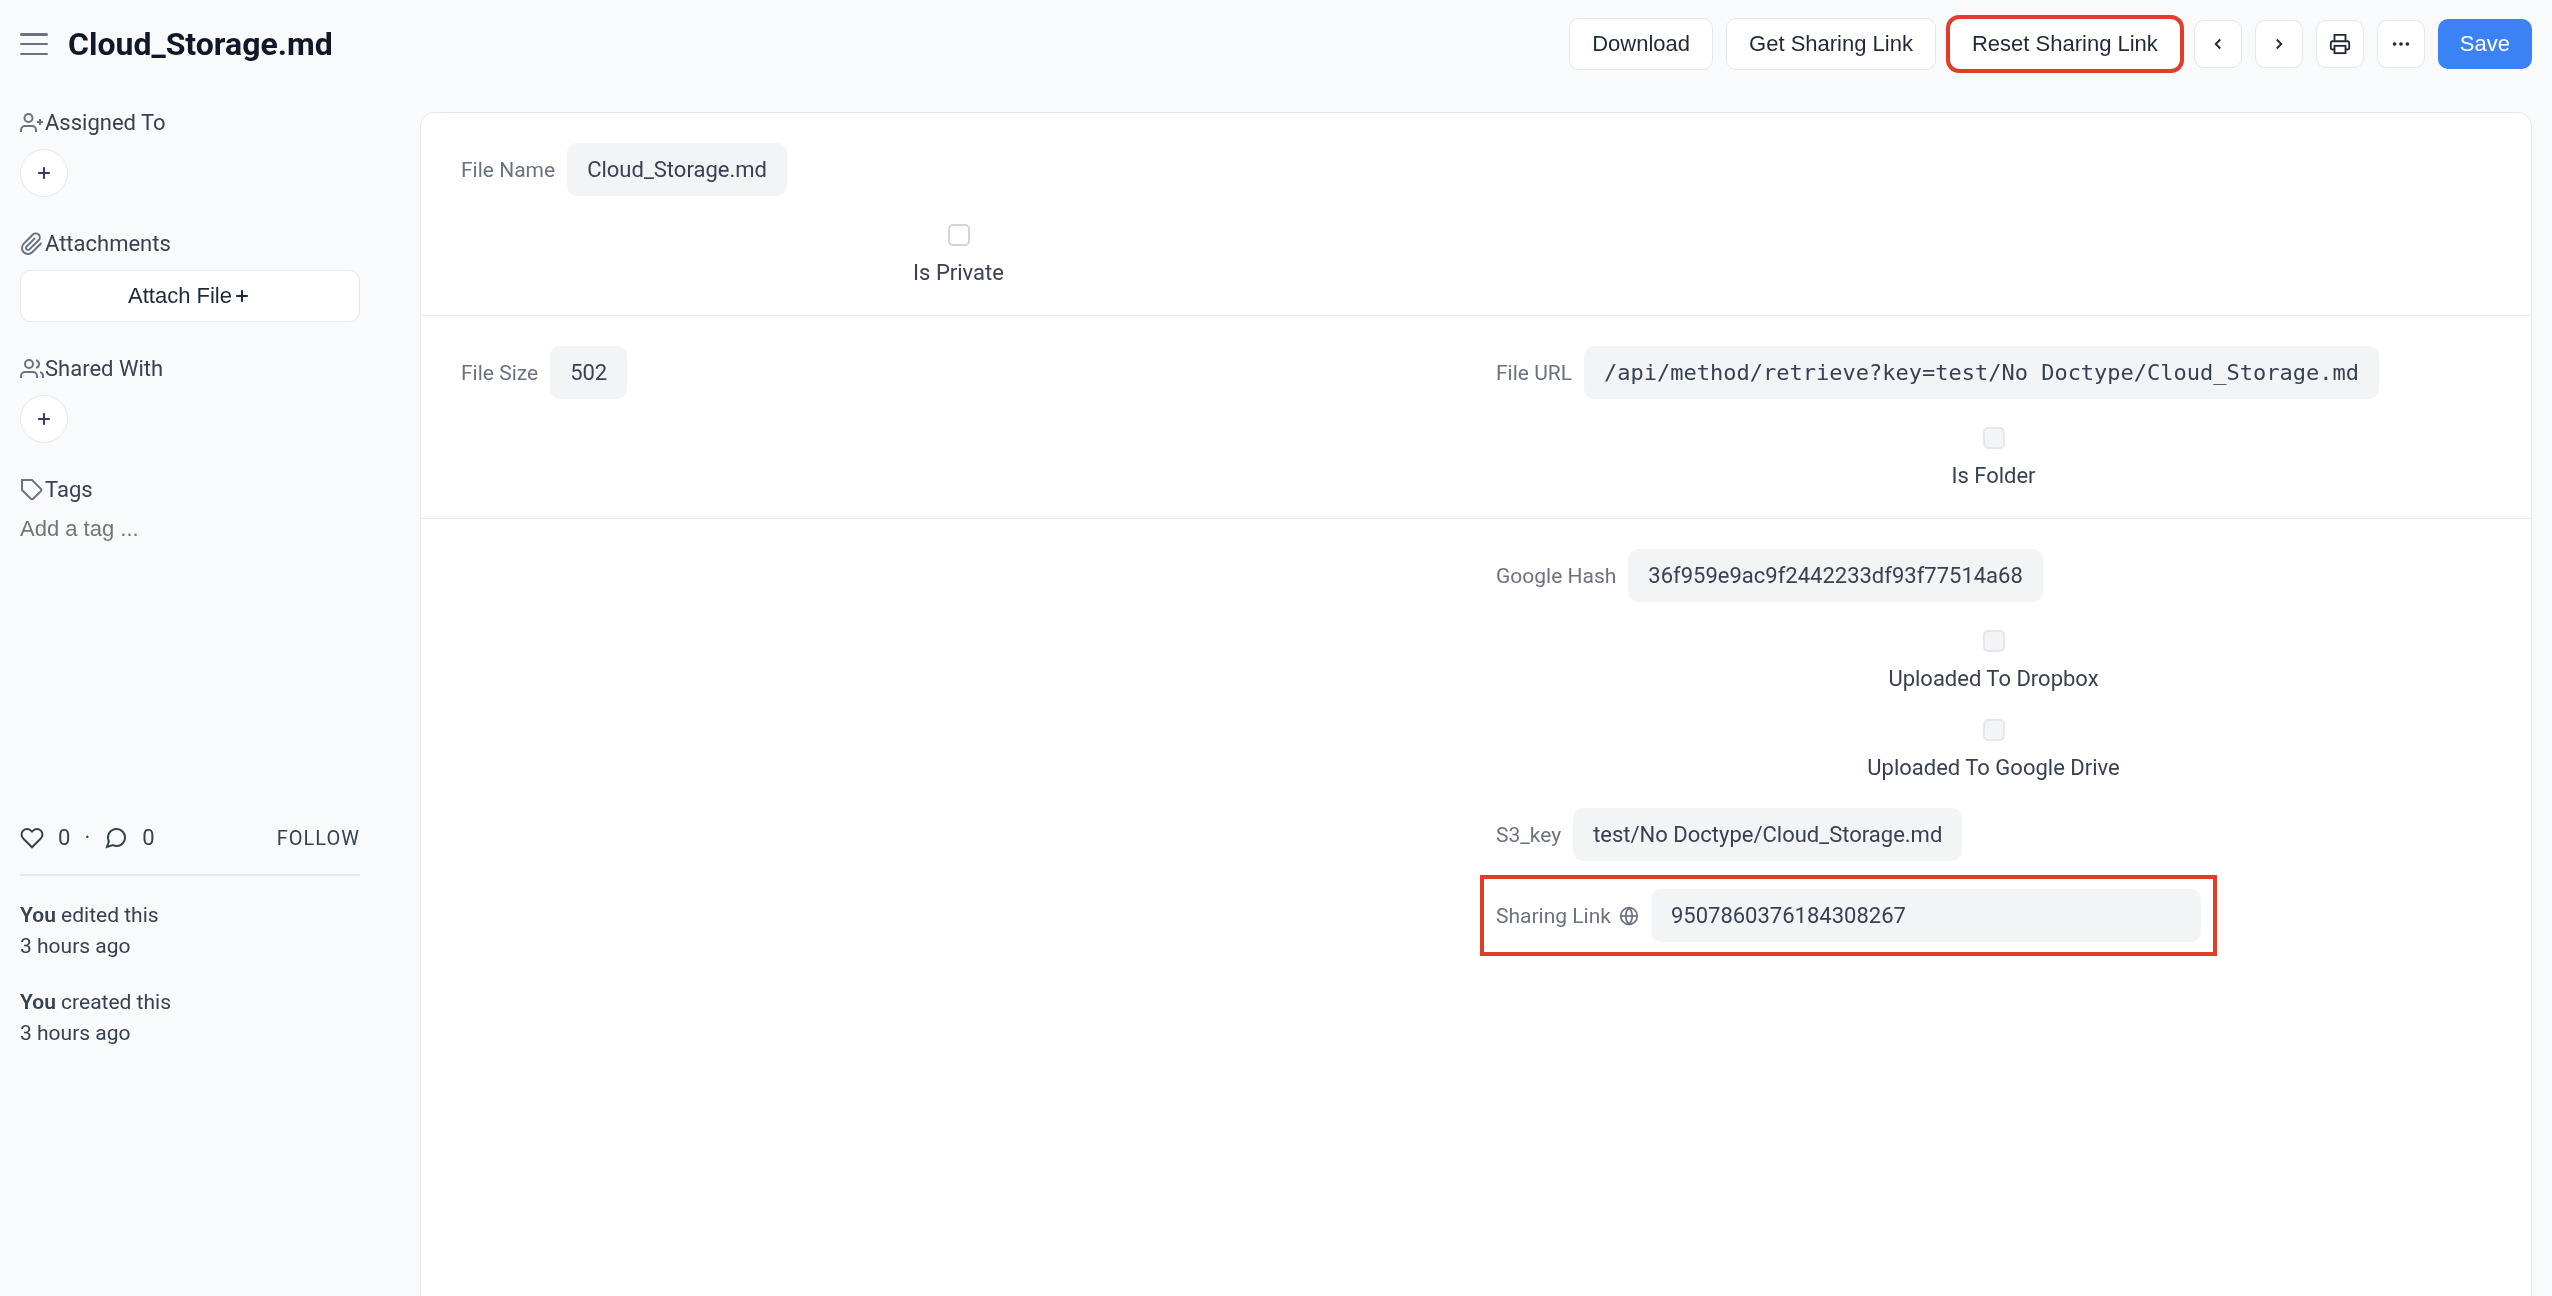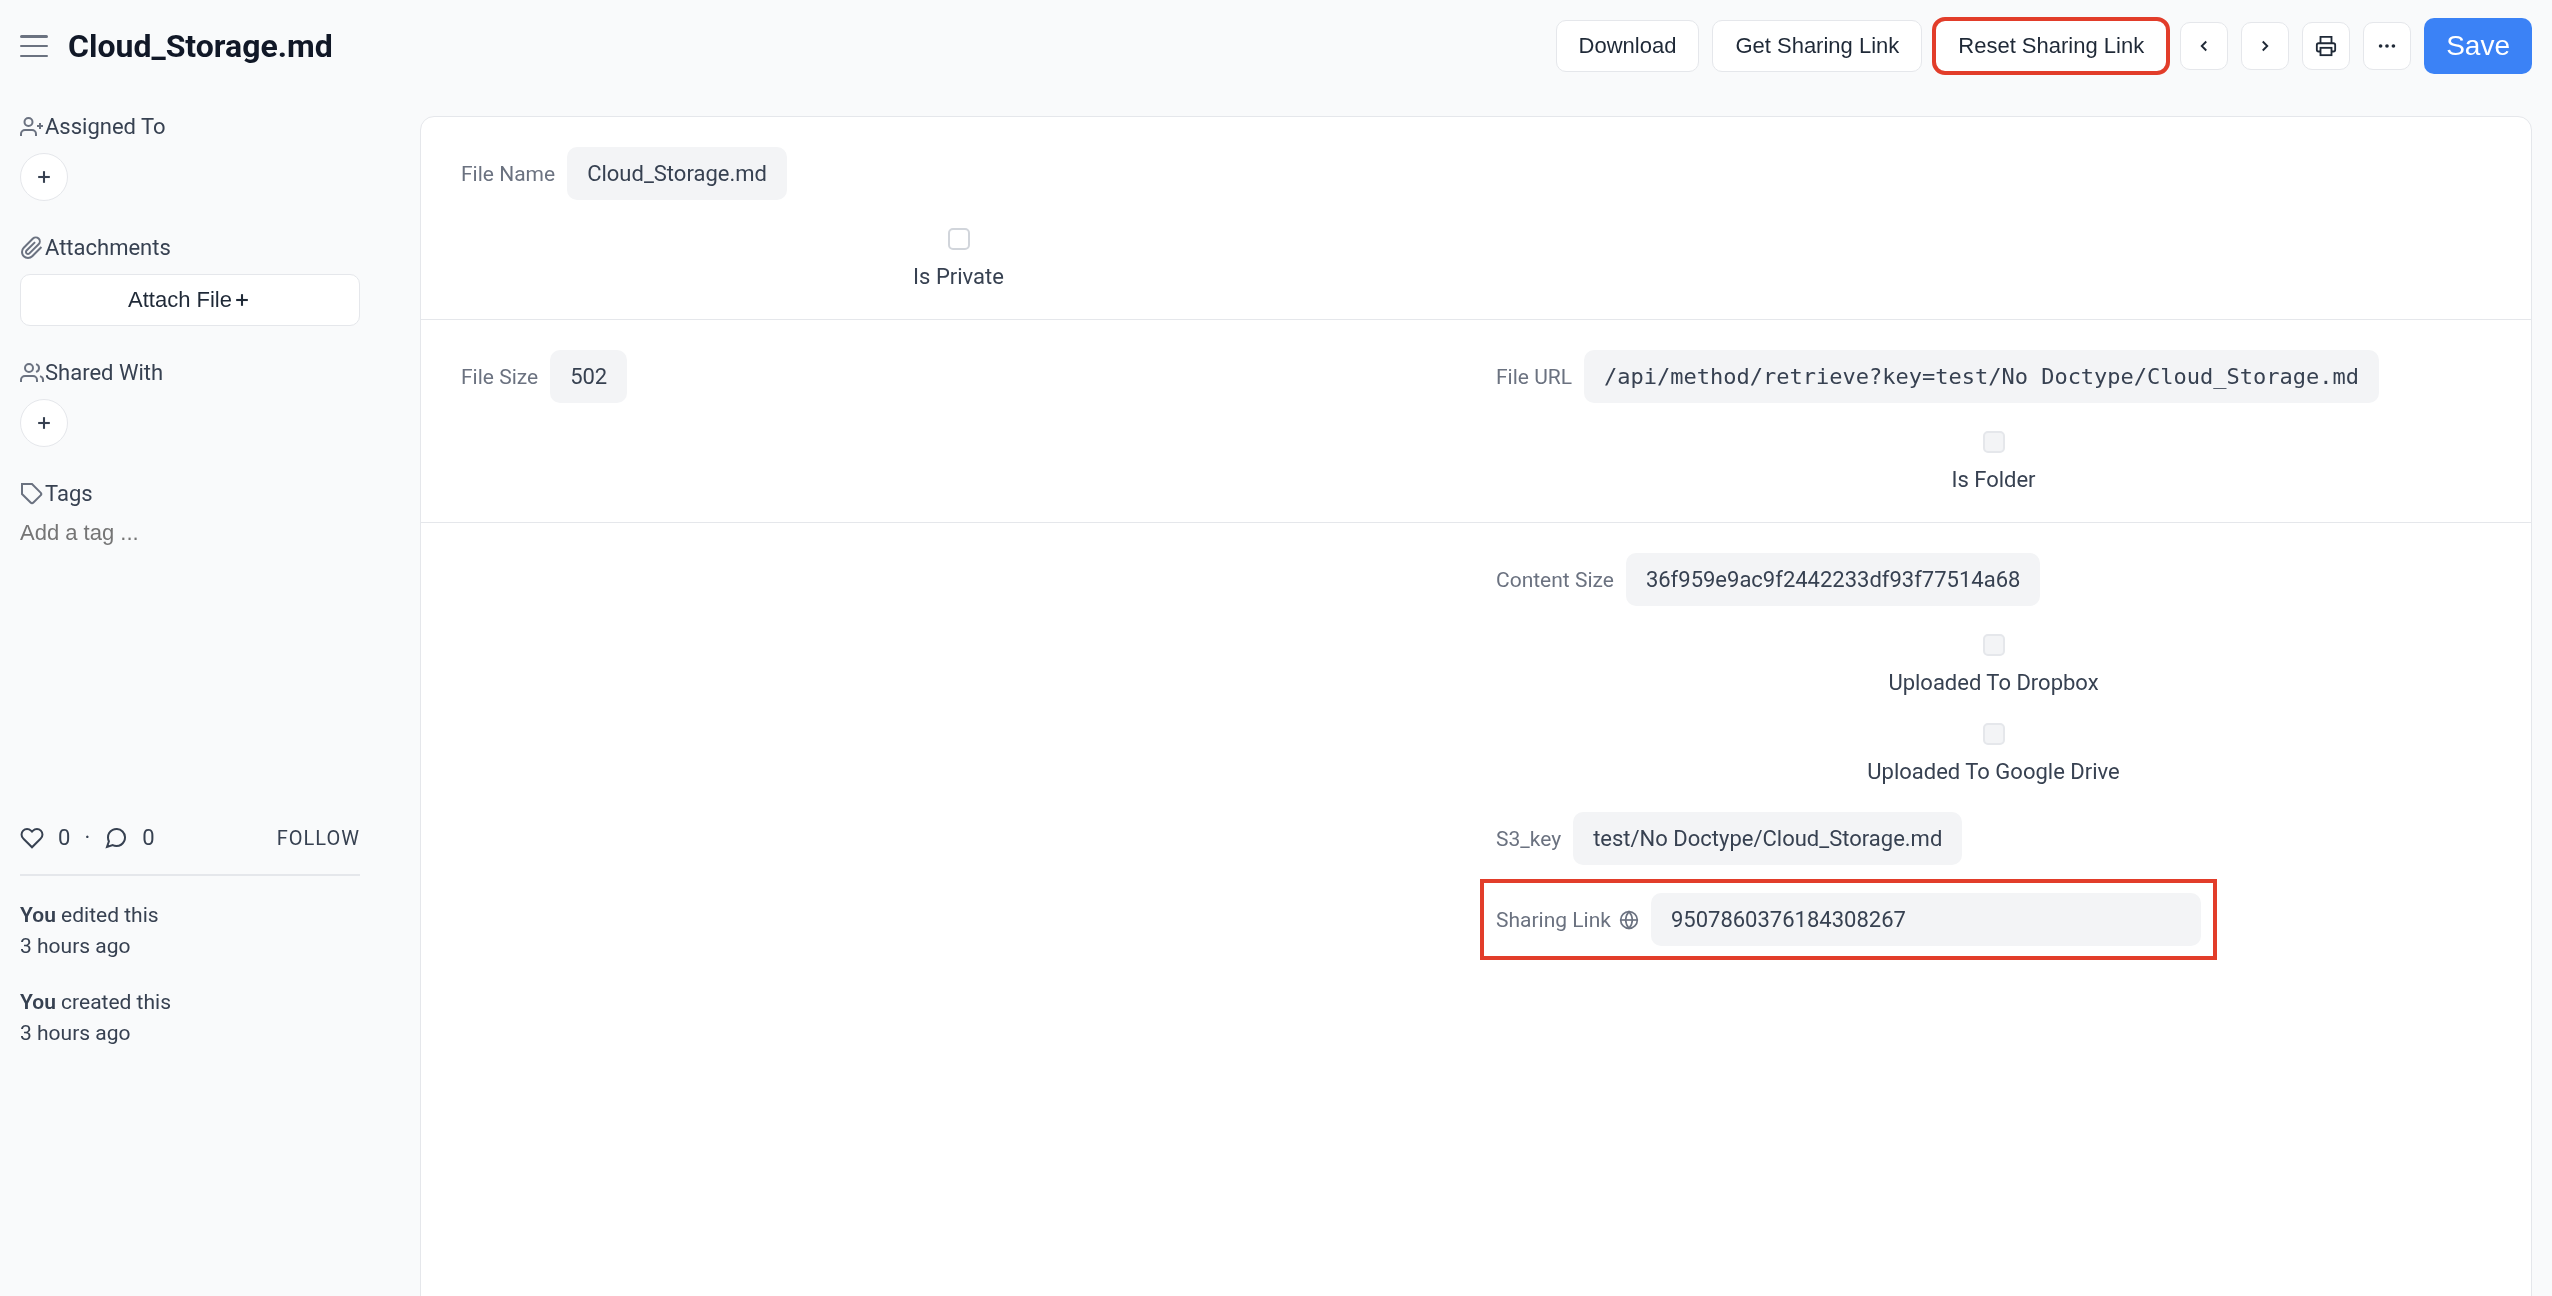--- a/index.html
+++ b/index.html
@@ -6,21 +6,21 @@
 body { font-family: -apple-system, BlinkMacSystemFont, "Segoe UI", Roboto, sans-serif; background: #f9fafb; color: #1f2937; font-size: 22px; }
 .app { width: 2552px; min-height: 1296px; }
 .header { display: flex; align-items: center; justify-content: space-between; padding: 18px 20px; }
 .header-left { display: flex; align-items: center; gap: 20px; }
 .hamburger-icon { width: 28px; height: 22px; display: flex; flex-direction: column; justify-content: space-between; cursor: pointer; }
 .hamburger-icon span { display: block; height: 2.5px; background: #6b7280; border-radius: 2px; }
 .page-title { font-size: 32px; font-weight: 700; color: #111827; }
 .header-right { display: flex; align-items: center; gap: 13px; }
 .btn { background: #fff; border: 1.5px solid #e5e7eb; border-radius: 10px; padding: 12px 22px; font-size: 22px; color: #1f2937; cursor: pointer; }
 .btn-icon { background: #fff; border: 1.5px solid #e5e7eb; border-radius: 10px; width: 48px; height: 48px; display: flex; align-items: center; justify-content: center; cursor: pointer; color: #1f2937; }
-.btn-primary { background: #3b82f6; color: #fff; border: none; border-radius: 10px; padding: 12px 22px; font-size: 28px; cursor: pointer; text-align: center; }
+.btn-primary { background: #3b82f6; color: #fff; border: none; border-radius: 10px; padding: 12px 22px; font-size: 22px; cursor: pointer; text-align: center; }
 .highlighted { outline: 4px solid #e23d2a; outline-offset: -1px; }
 .content { display: flex; gap: 40px; padding: 0 20px; }
 .sidebar { width: 360px; flex-shrink: 0; padding-top: 22px; }
 .sidebar-section { margin-bottom: 34px; }
 .sidebar-label { display: flex; align-items: center; gap: 1px; font-size: 22px; color: #374151; margin-bottom: 14px; }
 .sidebar-label svg { flex-shrink: 0; }
 .plus-btn { width: 48px; height: 48px; border: 1.5px solid #e5e7eb; border-radius: 50%; background: #fff; display: flex; align-items: center; justify-content: center; cursor: pointer; font-size: 28px; color: #374151; }
 .attach-file-btn { width: 340px; border: 1.5px solid #e5e7eb; border-radius: 10px; background: #fff; padding: 12px 18px; display: flex; align-items: center; justify-content: center; cursor: pointer; font-size: 22px; color: #1f2937; }
 .tag-input { border: none; background: transparent; font-size: 22px; color: #6b7280; outline: none; width: 100%; }
 .sidebar-footer { position: absolute; top: 825px; width: 340px; }
@@ -209,21 +209,21 @@
             <div class="checkbox disabled"></div>
             <div class="check-label">Is Folder</div>
           </div>
         </div>
       </div>
 
       <div class="form-section">
         <div class="form-col"></div>
         <div class="form-col">
           <div class="form-group">
-            <div class="form-label">Content Size</div>
+            <div class="form-label">Google Hash</div>
             <div class="form-value">36f959e9ac9f2442233df93f77514a68</div>
           </div>
           <div class="checkbox-row">
             <div class="checkbox disabled"></div>
             <div class="check-label">Uploaded To Dropbox</div>
           </div>
           <div class="checkbox-row">
             <div class="checkbox disabled"></div>
             <div class="check-label">Uploaded To Google Drive</div>
           </div>

